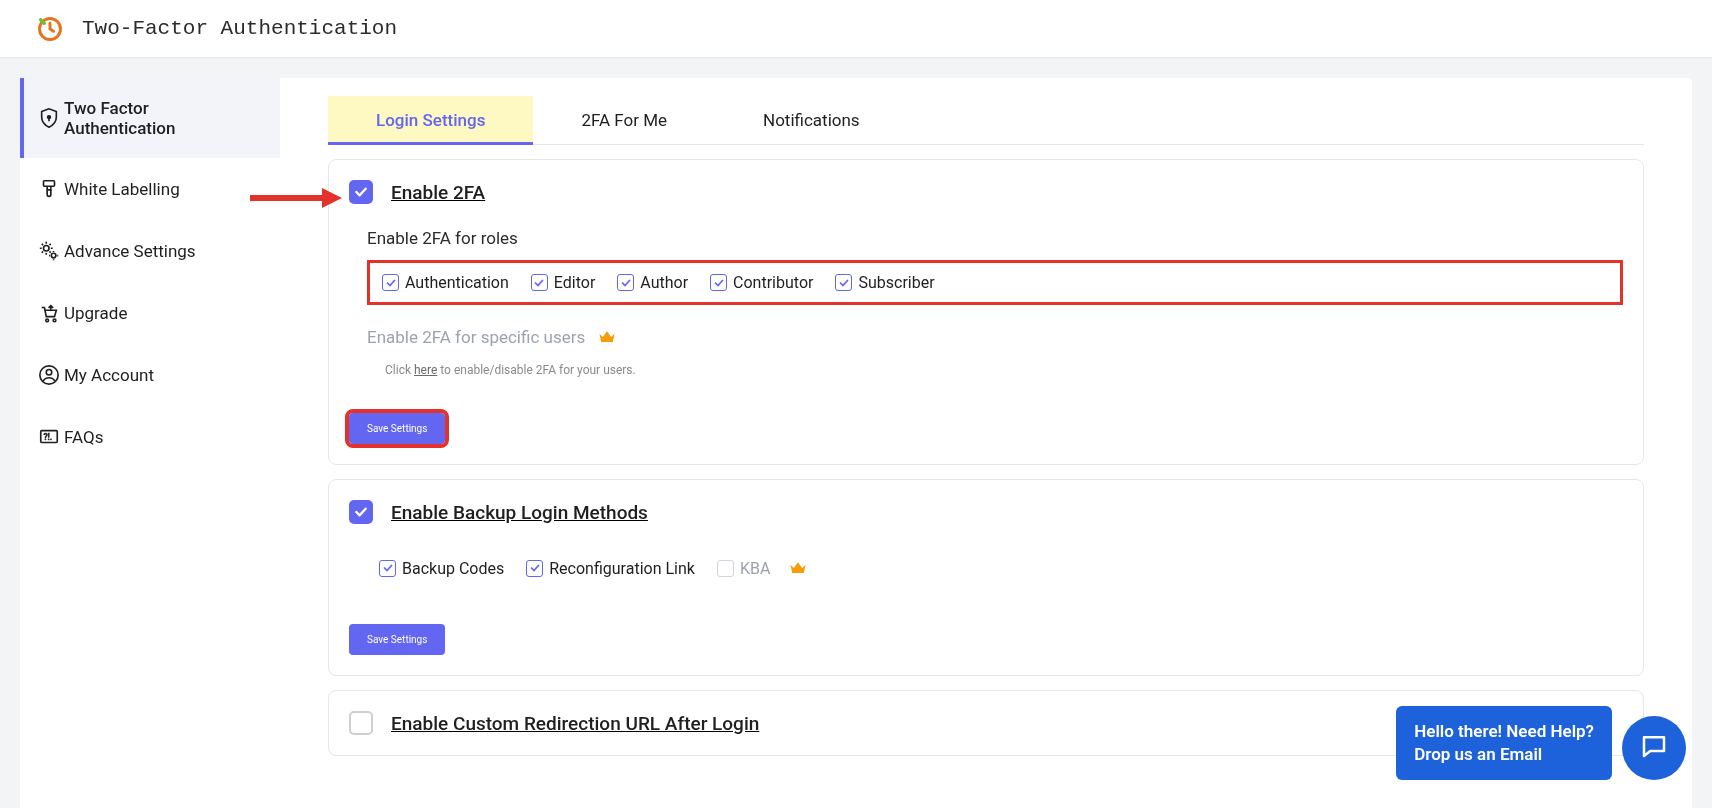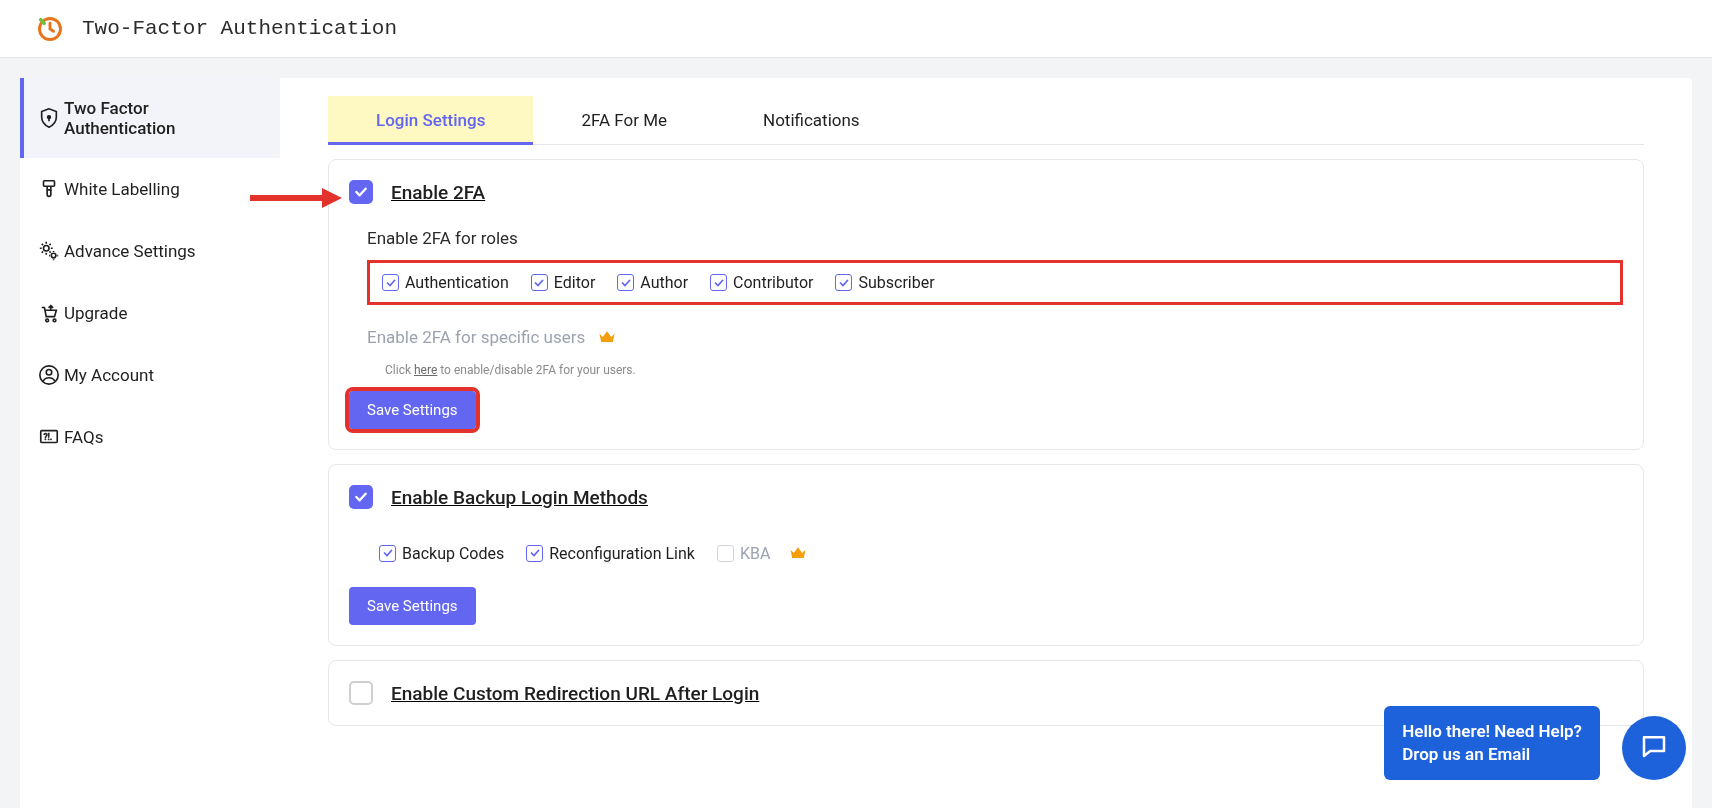--- a/index.html
+++ b/index.html
@@ -119,35 +119,35 @@
 .small-label { font-size: 16px; color: #1f1f1f; }
 .small-label.disabled { color: #9ca3af; }
 
 .crown { color: #f59e0b; margin-left: 12px; display: inline-flex; }
 
 .help-text { font-size: 12px; color: #8a8a8a; margin-top: 16px; margin-left: 18px; }
 .help-text a { color: #6b6b6b; text-decoration: underline; cursor: pointer; }
 
 .save-btn {
   background: #6366f1; color: #fff; border: none;
-  padding: 10px 18px; font-size: 15px; border-radius: 4px;
-  cursor: pointer; margin-top: 14px;
+  padding: 10px 18px; font-size: 10px; border-radius: 4px;
+  cursor: pointer; margin-top: 36px;
 }
 .save-btn.highlighted { outline: 4px solid #e3322b; }
 
 .arrow-annotation {
   position: absolute;
   left: 250px; top: 188px;
   width: 92px; height: 20px;
   pointer-events: none;
 }
 
 .help-bubble {
   position: fixed;
-  right: 112px; bottom: 28px;
+  right: 100px; bottom: 28px;
   background: #1d62db; color: #fff;
   padding: 14px 18px;
   border-radius: 6px;
   font-size: 17px; font-weight: 600;
   line-height: 1.35;
 }
 .chat-fab {
   position: fixed;
   right: 26px; bottom: 28px;
   width: 64px; height: 64px; border-radius: 50%;

